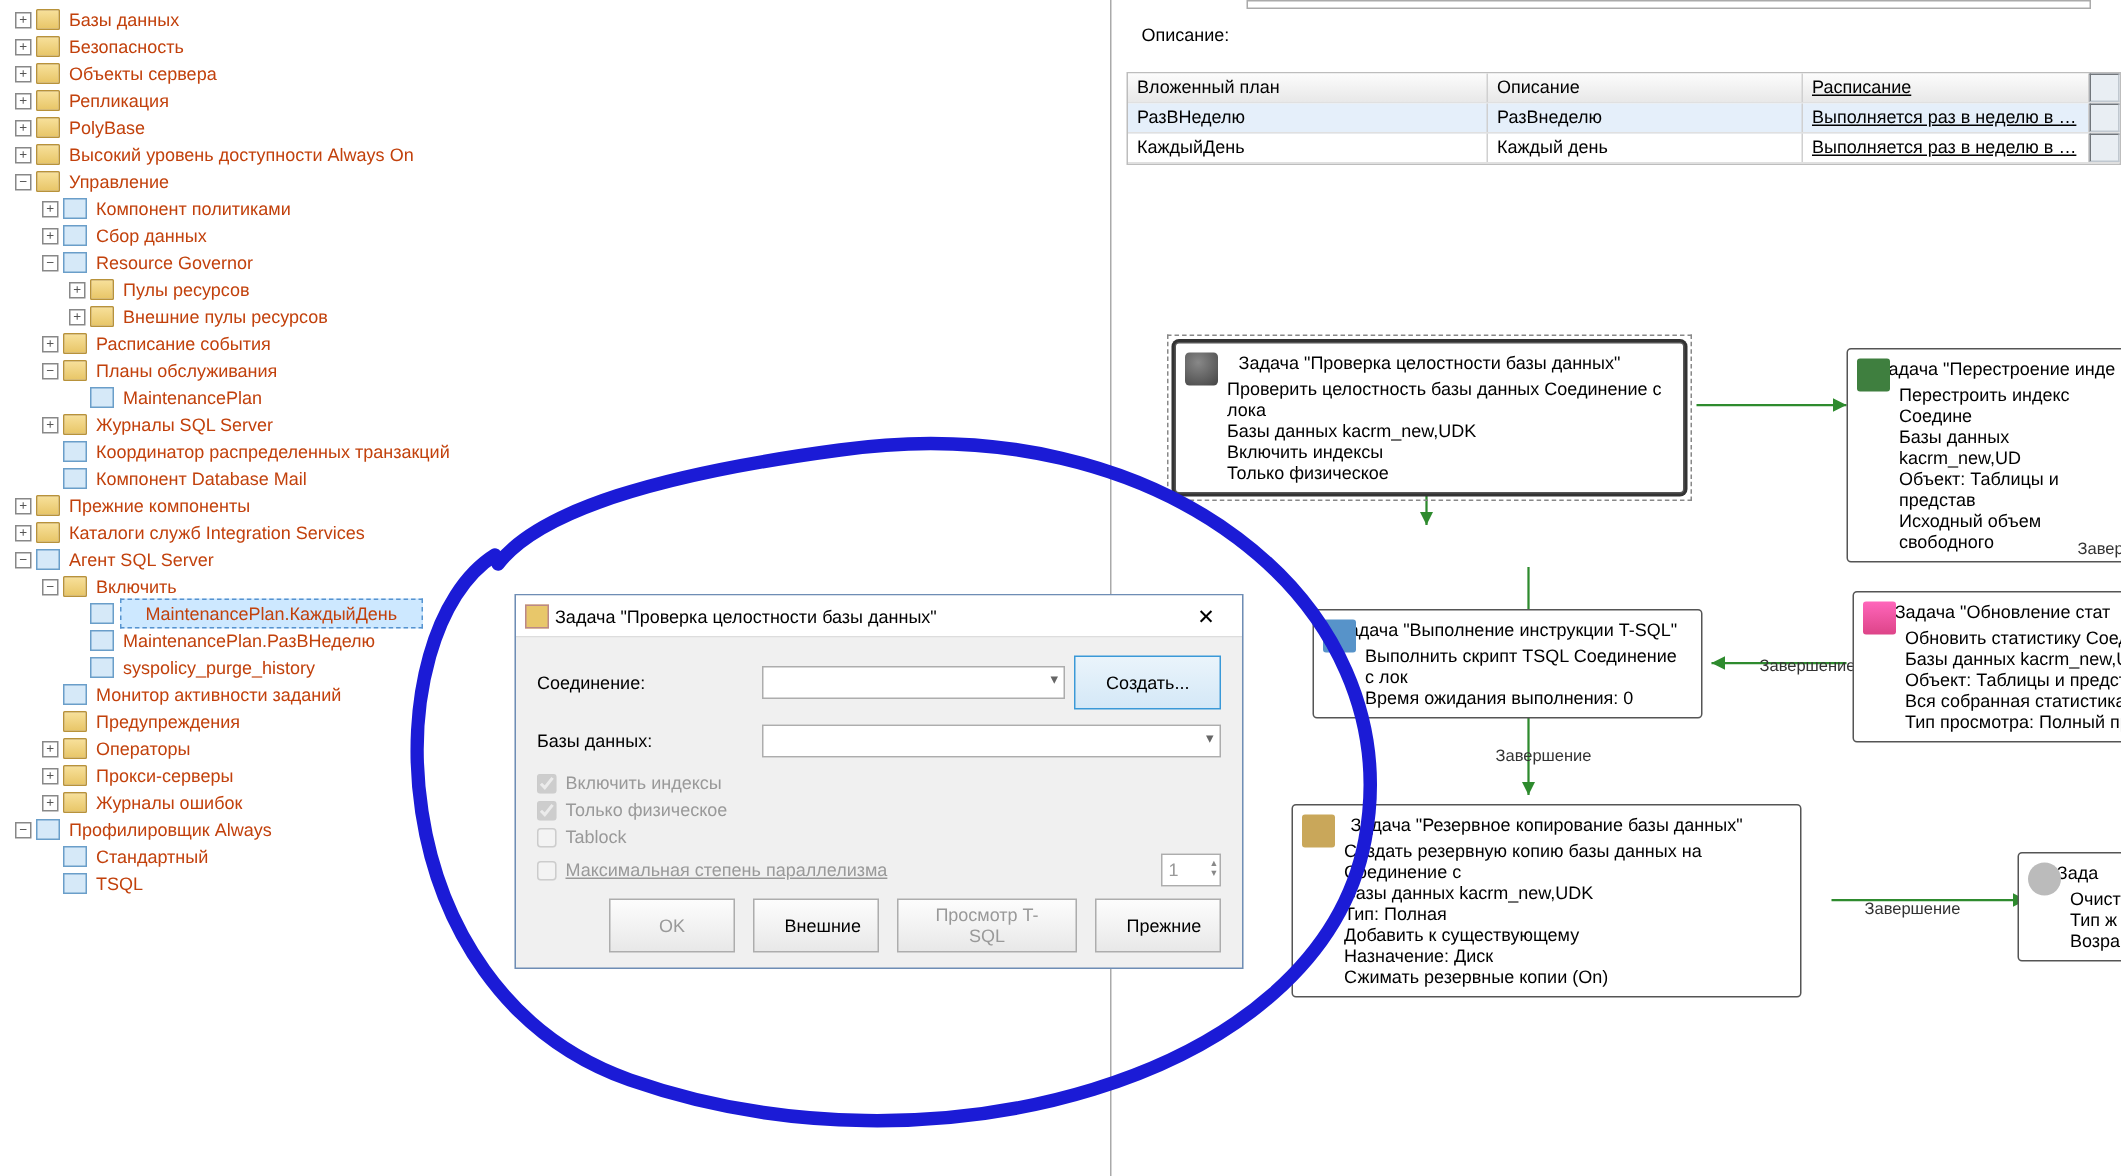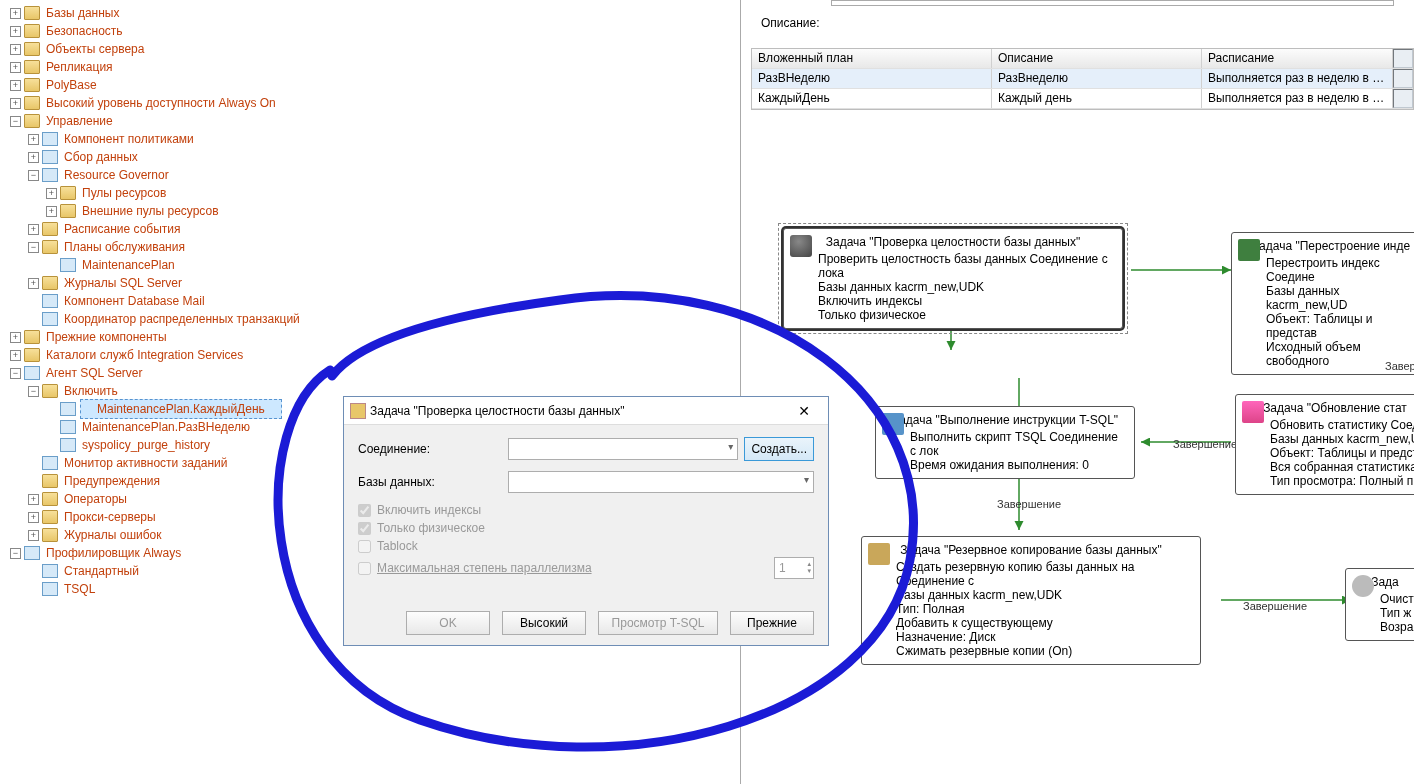--- a/index.html
+++ b/index.html
@@ -22,21 +22,21 @@
 
 
 .desc-area { position: absolute; left: 10px; top: 0; right: 14px; height: 40px; padding: 6px 0 0 6px; }
 .desc-area .box { position: absolute; left: 80px; right: 6px; top: 0; height: 6px; border: 1px solid #aaa; background: #fff; }
 .desc-label { position: absolute; left: 10px; top: 16px; }
 
 .grid { position: absolute; left: 10px; top: 48px; right: 0; border: 1px solid #bdbdbd; }
 .grid-row { display: flex; height: 20px; border-bottom: 1px solid #e0e0e0; }
 .grid-head { background: linear-gradient(#fcfcfc,#e8e8e8); font-weight: normal; }
 .grid-cell { padding: 2px 6px; border-right: 1px solid #d0d0d0; overflow: hidden; text-overflow: ellipsis; white-space: nowrap; }
-.c1 { width: 240px; } .c2 { width: 210px; } .c3 { flex: 1; } .c4 { width: 20px; background: #e9eef3; border: 1px inset #c0c8d0; }
+.c1 { width: 240px; } .c2 { width: 210px; } .c3 { flex: 1; text-decoration: underline; } .c4 { width: 20px; background: #e9eef3; border: 1px inset #c0c8d0; }
 .sel-row { background: #e5effa; }
 
 
 .diagram { position: absolute; left: 10px; top: 210px; right: 0; bottom: 0; }
 .task-box { position: absolute; border: 1px solid #555; background: #fff; border-radius: 3px; padding: 6px 8px 6px 34px; font-size: 11px; line-height: 14px; min-width: 300px; }
 .task-box.selected { box-shadow: 0 0 0 2px #333; }
 .task-box.selected::after { content:''; position:absolute; inset:-6px; border:1px dashed #888; pointer-events:none; }
 .task-title { text-align: center; margin-bottom: 3px; margin-left: -26px; }
 .task-icon { position: absolute; left: 6px; top: 6px; width: 22px; height: 22px; }
 .arrow-label { position: absolute; font-size: 11px; color: #333; }
@@ -45,21 +45,21 @@
 .dialog { position: absolute; left: 343px; top: 396px; width: 486px; height: 250px; background: #f0f0f0; border: 1px solid #6e8db5; z-index: 50; }
 .dialog-title { height: 28px; display: flex; align-items: center; padding: 0 6px; background: #fff; border-bottom: 1px solid #ddd; }
 .dialog-title-text { margin-left: 4px; }
 .close-btn { margin-left: auto; width: 36px; height: 20px; display: flex; align-items: center; justify-content: center; cursor: pointer; font-size: 14px; }
 .dialog-body { padding: 12px 14px 8px 14px; }
 .form-row { display: flex; align-items: center; margin-bottom: 10px; }
 .form-row label { width: 150px; }
 .form-row select, .form-row .combo { flex: 1; height: 22px; border: 1px solid #adadad; background: #fff; }
 .combo { background: #e8e8e8; position: relative; }
 .combo::after { content:'▾'; position:absolute; right:4px; top:2px; color:#666; font-size:10px; }
-.btn { height: 24px; padding: 0 6px; border: 1px solid #adadad; background: linear-gradient(#fdfdfd,#e8e8e8); cursor: pointer; margin-left: 6px; }
+.btn { height: 36px; padding: 0 20px; border: 1px solid #adadad; background: linear-gradient(#fdfdfd,#e8e8e8); cursor: pointer; margin-left: 6px; }
 .btn.primary { border: 1px solid #3a99d8; background: linear-gradient(#eaf4fb,#d4e8f7); }
 .btn.disabled { color: #999; }
 .chk-row { display: flex; align-items: center; margin: 4px 0; color: #999; }
 .chk-row input { margin-right: 6px; }
 .dialog-footer { position: absolute; bottom: 10px; right: 14px; display: flex; gap: 6px; }
 .spin { width: 40px; height: 22px; border:1px solid #adadad; background:#fff; display:inline-flex; align-items:center; padding:0 14px 0 4px; position:relative; color:#999; }
 .spin::after{content:'▴\A▾'; white-space:pre; font-size:7px; line-height:7px; position:absolute; right:2px; top:2px; color:#888;}
 
 
 .svg-lines { position: absolute; inset: 0; pointer-events: none; }
@@ -153,26 +153,26 @@
         <span class="tree-label">MaintenancePlan</span>
       </div>
       <div class="tree-row ind-1">
         <span class="exp">+</span>
         <span class="tree-icon folder-icon"></span>
         <span class="tree-label">Журналы SQL Server</span>
       </div>
       <div class="tree-row ind-1">
         <span class="exp none"></span>
         <span class="tree-icon generic-icon"></span>
+        <span class="tree-label">Координатор распределенных транзакций</span>
+      </div>
+      <div class="tree-row ind-1">
+        <span class="exp none"></span>
+        <span class="tree-icon generic-icon"></span>
         <span class="tree-label">Компонент Database Mail</span>
-      </div>
-      <div class="tree-row ind-1">
-        <span class="exp none"></span>
-        <span class="tree-icon generic-icon"></span>
-        <span class="tree-label">Координатор распределенных транзакций</span>
       </div>
       <div class="tree-row ind-0">
         <span class="exp">+</span>
         <span class="tree-icon folder-icon"></span>
         <span class="tree-label">Прежние компоненты</span>
       </div>
       <div class="tree-row ind-0">
         <span class="exp">+</span>
         <span class="tree-icon folder-icon"></span>
         <span class="tree-label">Каталоги служб Integration Services</span>
@@ -379,21 +379,21 @@
         <span>Tablock</span>
       </div>
     <div class="chk-row">
       <input type="checkbox" disabled="" style="">
       <span style="flex:1;text-decoration:underline;">Максимальная степень параллелизма</span>
       <span class="spin">1</span>
     </div>
   </div>
   <div class="dialog-footer">
     <button class="btn disabled" style="width:84px;">OK</button>
-    <button class="btn" style="width:84px;">Высокий</button>
+    <button class="btn" style="width:84px;">Внешние</button>
     <button class="btn disabled" style="width:120px;">Просмотр T-SQL</button>
     <button class="btn" style="width:84px;">Прежние</button>
   </div>
 </div>
 
 <svg style="position:absolute; left:0; top:0; width:1414px; height:784px; pointer-events:none; z-index:100;">
   <path d="M 330 370 C 250 420, 250 660, 420 720 C 620 790, 880 720, 910 560 C 940 400, 770 270, 560 300 C 440 316, 360 340, 332 376" class="blue-circle" style="stroke:#1b1bd6; stroke-width:9; fill:none; stroke-linecap:round;"></path>
 </svg>
 
 </body></html>

